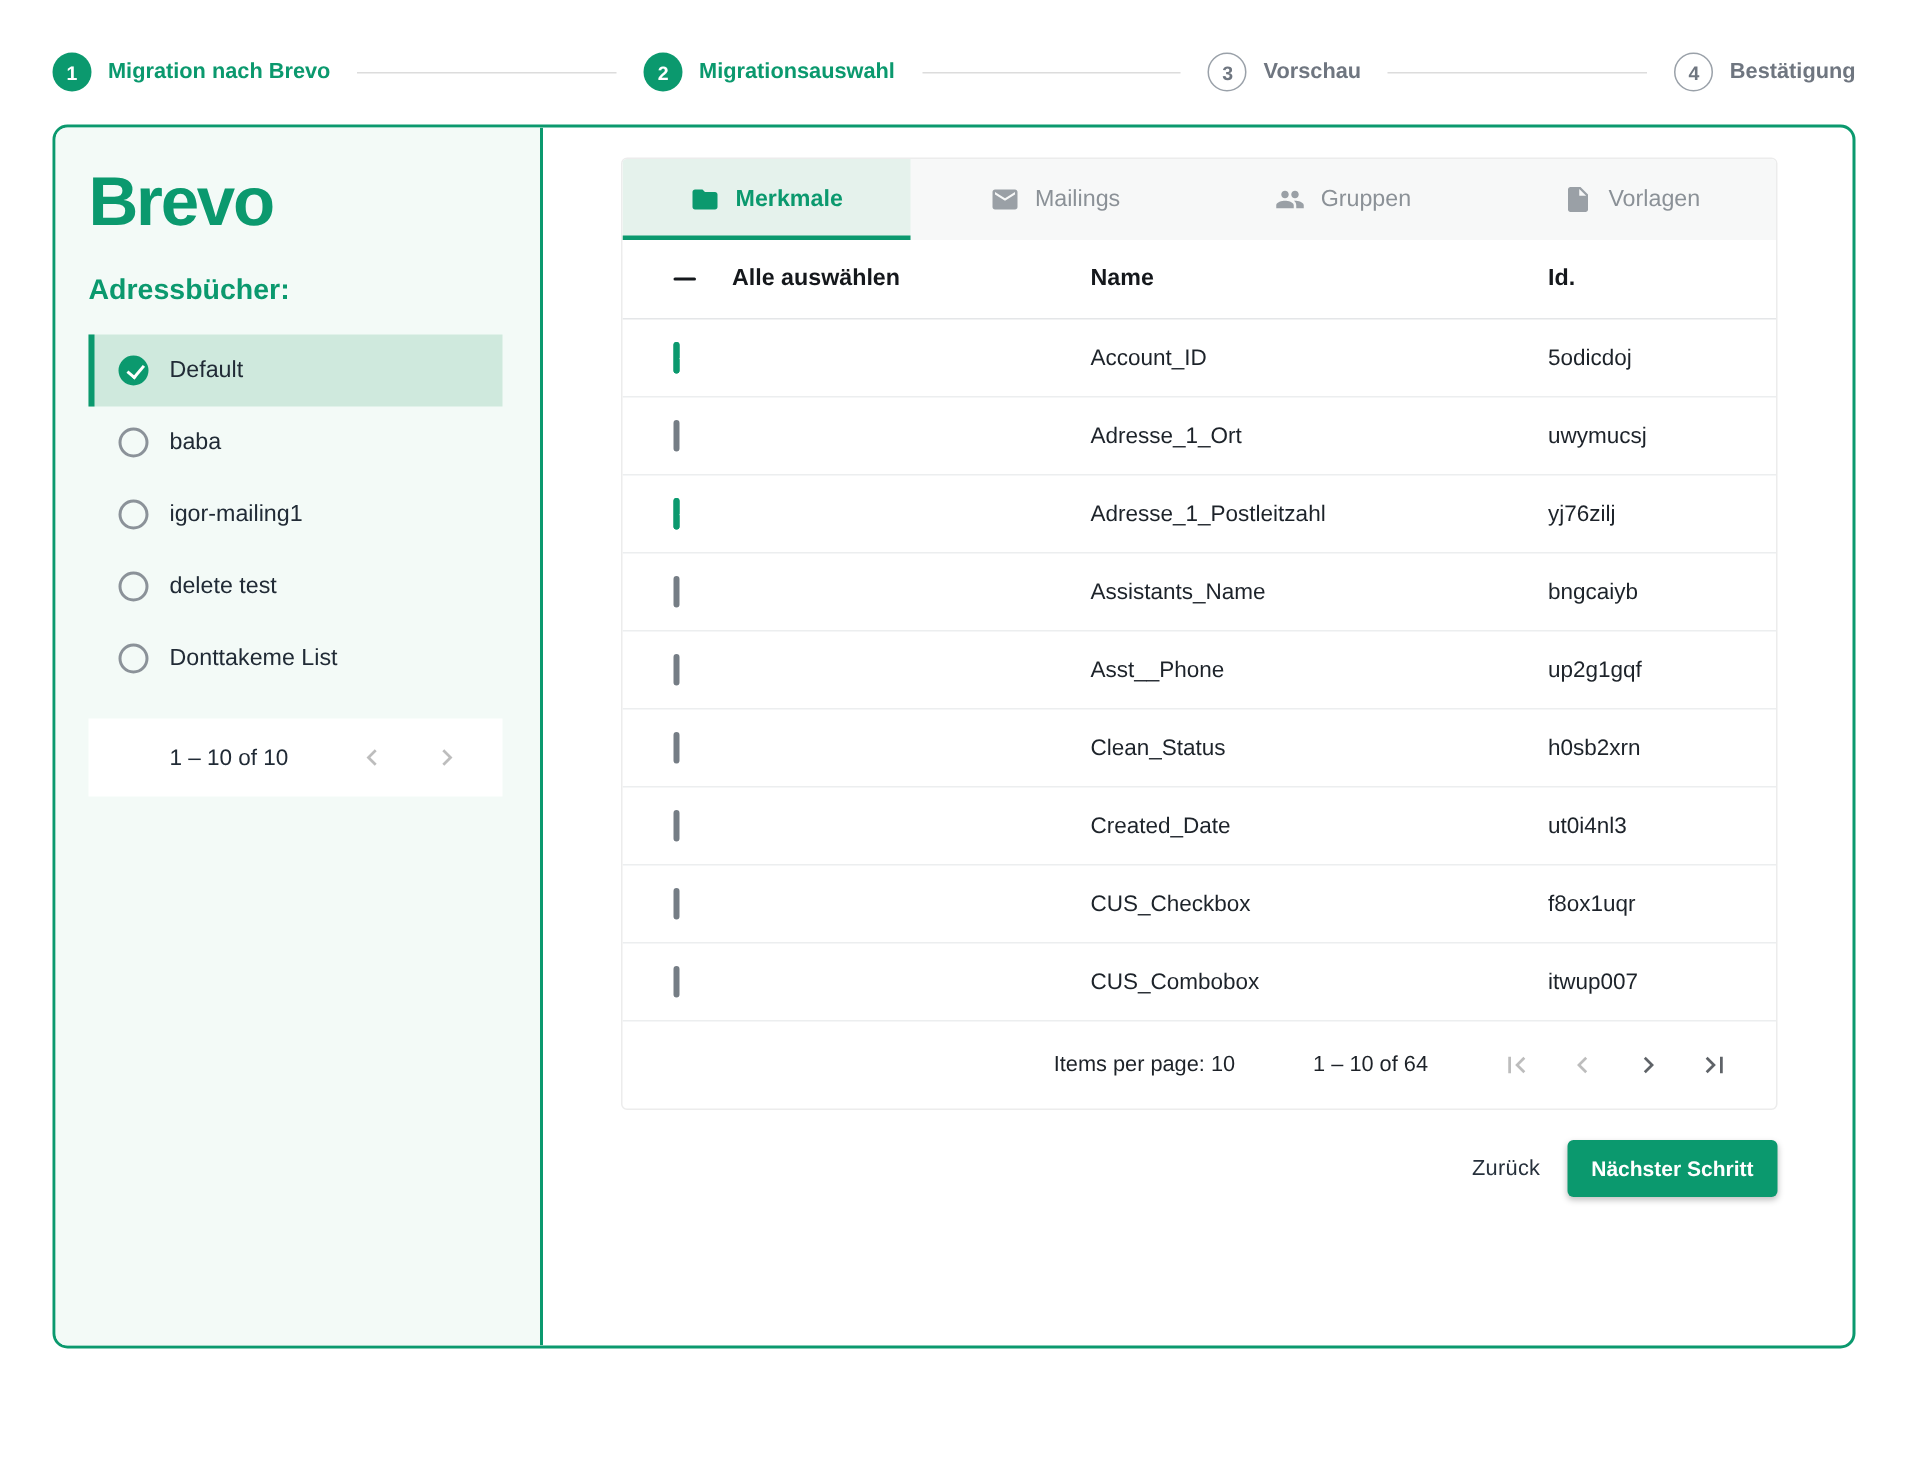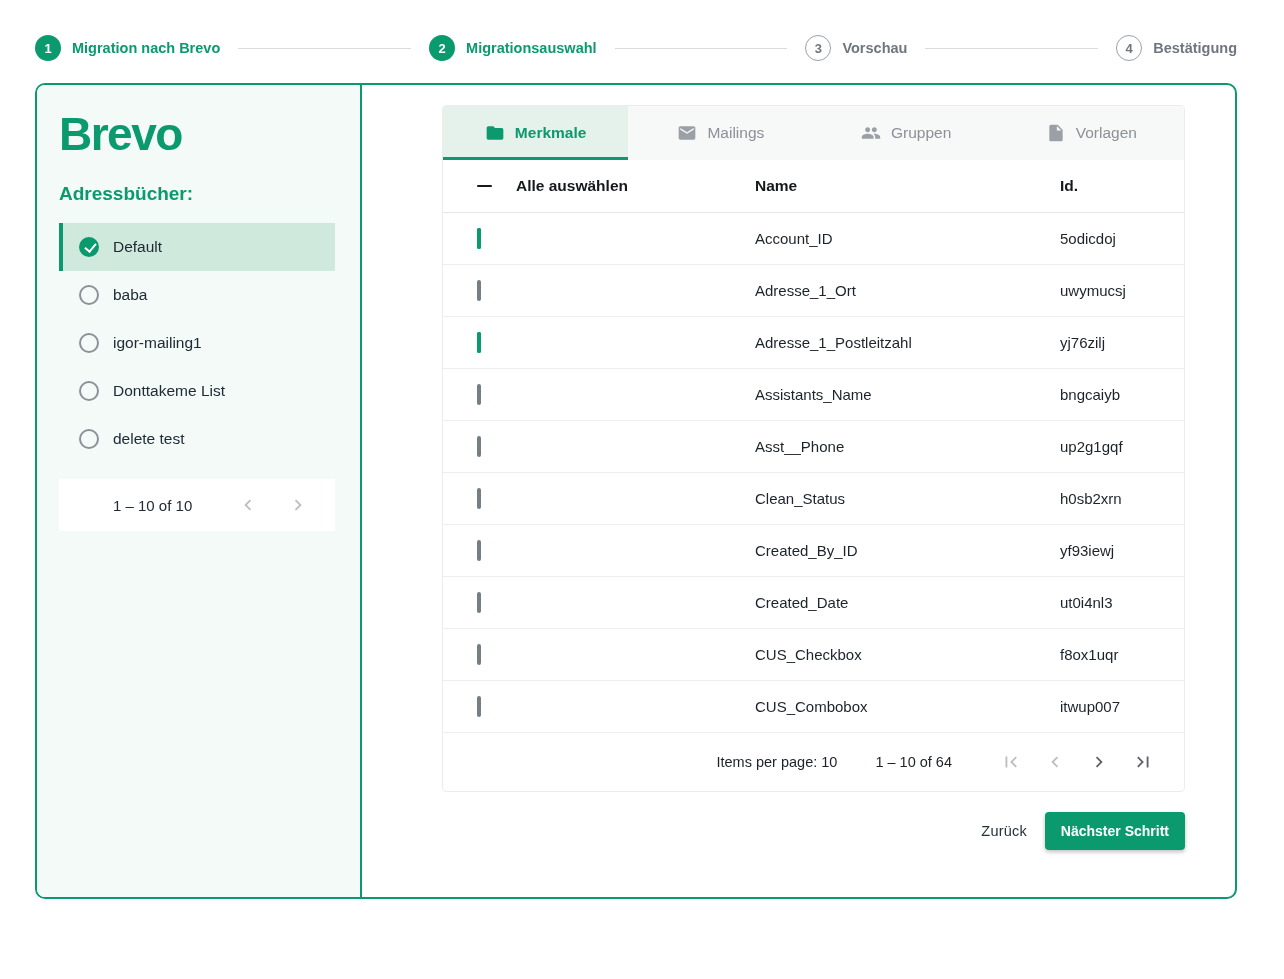--- a/index.html
+++ b/index.html
@@ -67,21 +67,21 @@
     display: flex; align-items: center; font-size: 15px;
     padding: 0 18px 0 54px; color: #212b36;
   }
   .side-pager .chevs { margin-left: auto; display: flex; gap: 28px; padding-right: 8px; }
   .pg-btn { background: none; border: none; cursor: pointer; display: flex; align-items: center; padding: 0; }
   .pg-btn svg { width: 22px; height: 22px; }
   .pg-gray svg { fill: #bdbdbd; }
   .pg-dark svg { fill: #5f6368; }
 
   
-  .content { flex: 1; padding: 20px 50px 0 80px; display: flex; flex-direction: column; }
+  .content { flex: 1; padding: 20px 50px 0 52px; display: flex; flex-direction: column; }
   .card { border: 1px solid #ececec; border-radius: 4px; overflow: hidden; background: #fff; }
 
   .tabs { display: flex; height: 54px; background: #f7f8f8; }
   .tab {
     flex: 1; display: flex; align-items: center; justify-content: center;
     gap: 10px; font-size: 15.5px; color: #8b9197; cursor: pointer; position: relative;
   }
   .tab svg { width: 20px; height: 20px; fill: #9aa0a6; }
   .tab.active { background: #e5f2ec; color: #0b996e; font-weight: bold; }
   .tab.active svg { fill: #0b996e; }
@@ -107,21 +107,21 @@
     content: ""; position: absolute; left: 4.5px; top: 0.5px;
     width: 5px; height: 10px;
     border-right: 2.5px solid #fff; border-bottom: 2.5px solid #fff;
     transform: rotate(42deg);
   }
 
   .tfoot {
     height: 58px; display: flex; align-items: center; justify-content: flex-end;
     font-size: 14.5px; color: #1d2228; padding-right: 30px;
   }
-  .tfoot .ipp { margin-right: 38px; }
+  .tfoot .ipp { margin-right: 52px; }
   .tfoot .range { margin-right: 48px; }
   .tfoot .pgicons { display: flex; gap: 22px; align-items: center; }
 
   
   .actions { display: flex; justify-content: flex-end; align-items: center; gap: 18px; margin-top: 20px; }
   .btn-back {
     background: none; border: none; cursor: pointer;
     font-family: inherit; font-weight: normal; font-size: 14.5px; color: #27313c; letter-spacing: .2px;
   }
   .btn-next {
@@ -169,25 +169,25 @@
         <div class="ab-item">
           <span class="radio"></span>
           <span>baba</span>
         </div>
         <div class="ab-item">
           <span class="radio"></span>
           <span>igor-mailing1</span>
         </div>
         <div class="ab-item">
           <span class="radio"></span>
-          <span>Donttakeme List</span>
+          <span>delete test</span>
         </div>
         <div class="ab-item">
           <span class="radio"></span>
-          <span>delete test</span>
+          <span>Donttakeme List</span>
         </div>
       </div>
     <div class="side-pager">
       <span>1 – 10 of 10</span>
       <span class="chevs">
         <button class="pg-btn pg-gray">
           <svg viewBox="0 0 24 24">
               <path d="M15.41 7.41L14 6l-6 6 6 6 1.41-1.41L10.83 12z"></path>
             </svg>
         </button>
@@ -277,25 +277,20 @@
     <div>Asst__Phone</div>
     <div>up2g1gqf</div>
   </div>
 
   <div class="trow">
     <div><span class="checkbox"></span></div>
     <div>Clean_Status</div>
     <div>h0sb2xrn</div>
   </div>
 
-  <div class="trow">
-    <div><span class="checkbox"></span></div>
-    <div>Created_By_ID</div>
-    <div>yf93iewj</div>
-  </div>
 
   <div class="trow">
     <div><span class="checkbox"></span></div>
     <div>Created_Date</div>
     <div>ut0i4nl3</div>
   </div>
 
   <div class="trow">
     <div><span class="checkbox"></span></div>
     <div>CUS_Checkbox</div>

